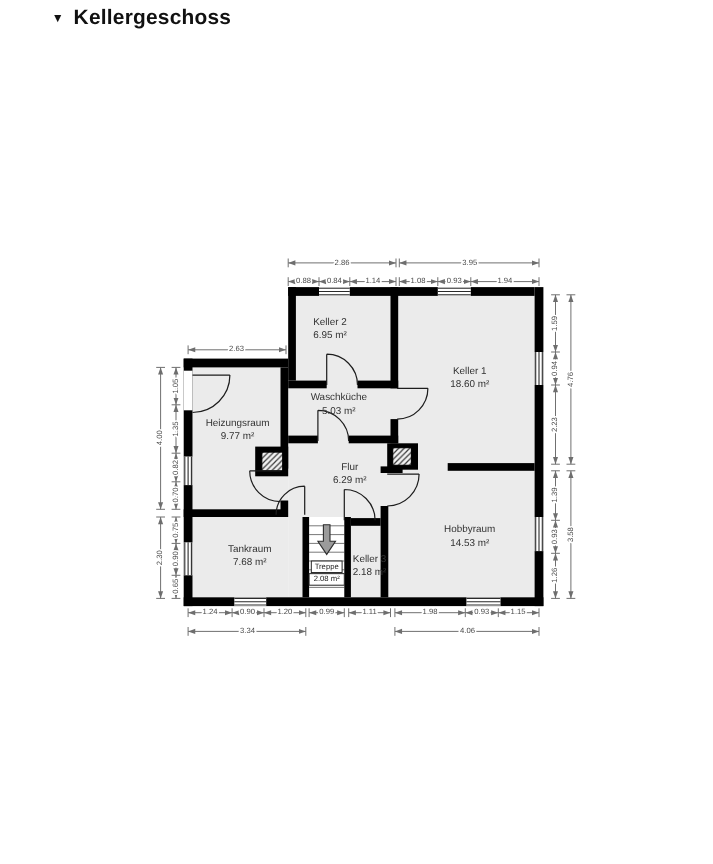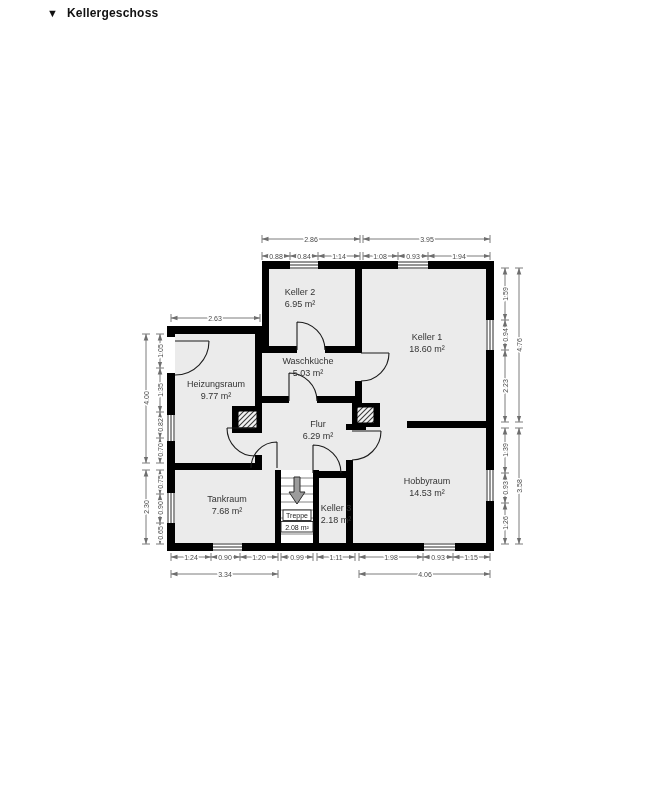--- a/index.html
+++ b/index.html
@@ -5,21 +5,21 @@
   html,body { margin:0; padding:0; background:#fff; }
   .stage {
     position:relative; width:648px; height:785px; background:#ffffff;
     font-family:"Liberation Sans", sans-serif; overflow:hidden;
   }
   .header {
     position:absolute; left:47px; top:6px; display:flex; align-items:center; gap:9px;
     cursor:pointer;
   }
   .header .tri { font-size:11px; color:#111; line-height:1; }
-  .header .ttl { font-size:12px; font-weight:700; color:#111; letter-spacing:0.2px; }
+  .header .ttl { font-size:19px; font-weight:700; color:#111; letter-spacing:0.2px; }
   svg text { font-family:"Liberation Sans", sans-serif; }
   text.dim {
     font-size:7px; fill:#4a4a4a; text-anchor:middle; dominant-baseline:central;
     paint-order:stroke; stroke:#ffffff; stroke-width:3px; stroke-linejoin:round;
   }
   text.rname { font-size:9px; fill:#333; text-anchor:middle; }
   text.tsm { font-size:7px; fill:#222; text-anchor:middle; dominant-baseline:central; }
 </style>
 </head>
 <body>

